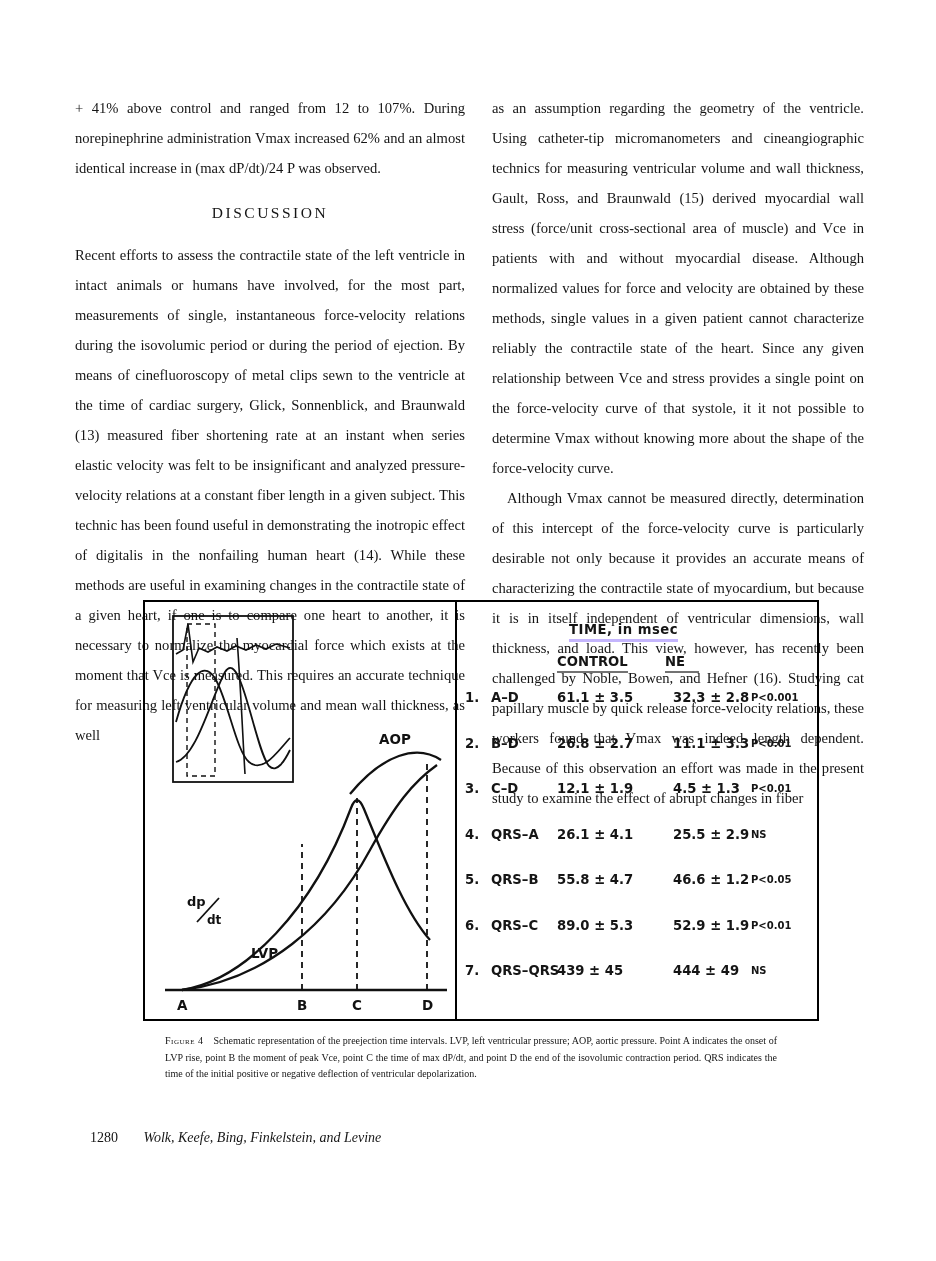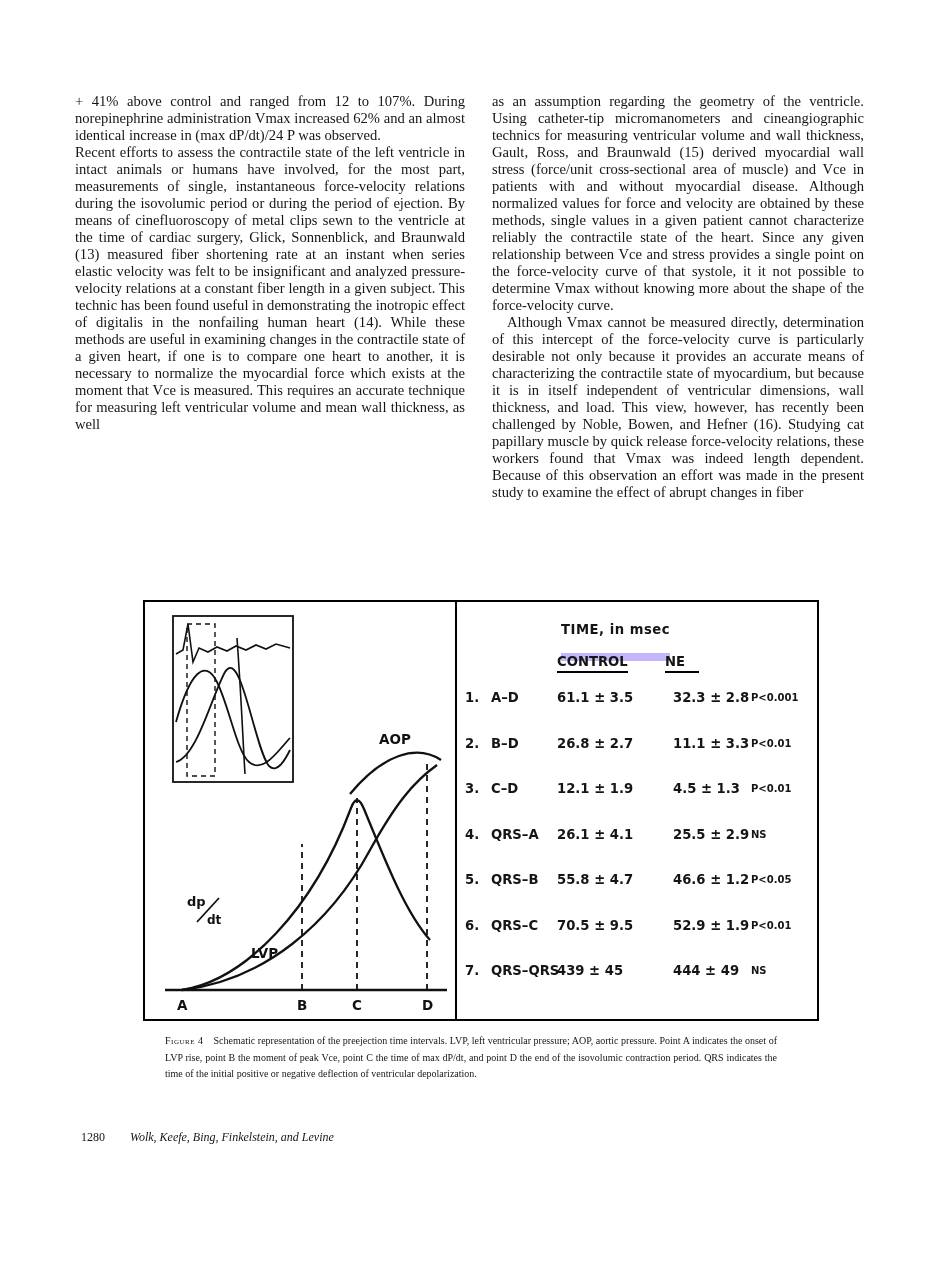--- a/index.html
+++ b/index.html
@@ -3,21 +3,21 @@
 <meta charset="utf-8">
 <style>
   html,body { margin:0; padding:0; }
   body {
     width:936px; height:1261px; position:relative;
     background:#ffffff; color:#151515;
     font-family:"Liberation Serif", serif;
   }
   .col {
     position:absolute; top:93px; width:390px;
-    font-size:14.6px; line-height:17px; text-align:justify;
+    font-size:14.6px; line-height:30px; text-align:justify;
   }
   .col-left { left:75px; }
   .col-right { left:492px; width:372px; }
   .col p { margin:0; }
   .section-heading {
     text-align:center; font-size:15.5px; font-weight:400;
     letter-spacing:2.5px; margin:15px 0 12px 0;
   }
   .indent { text-indent:15px; }
 
@@ -33,52 +33,53 @@
   .fig-svg { position:absolute; left:0; top:0; }
   .fig-svg path, .fig-svg line, .fig-svg rect, .fig-svg polyline { fill:none; stroke:#111; }
   .fig-svg text { font-family:"DejaVu Sans", sans-serif; font-weight:bold; fill:#111; }
 
   
   .fig-table {
     position:absolute; left:312px; top:0; width:362px; height:100%;
     font-family:"DejaVu Sans", sans-serif; font-weight:bold; font-size:13.2px;
   }
   .t-title {
-    position:absolute; top:20px; left:104px;
-    border-bottom:8px solid #c4b5fd; padding-bottom:16px; letter-spacing:0.5px;
+    position:absolute; top:20px; left:112px;
+    border-bottom:3px solid #c4b5fd; padding-bottom:2px; letter-spacing:0.5px;
   }
-  .t-colhead { position:absolute; top:52px; border-bottom:2px solid #000000; padding-bottom:2px; }
+  .t-colhead { position:absolute; top:52px; border-bottom:2px solid #737373; padding-bottom:2px; }
   .t-colhead.ctl { left:100px; }
   .t-colhead.ne  { left:208px; padding-right:14px; }
   .t-rows { position:absolute; top:80px; left:0; right:0; }
   .trow { position:relative; height:45.5px; }
   .trow span { position:absolute; top:8px; white-space:nowrap; }
   .tnum { left:8px; }
   .tint { left:34px; }
   .tctl { left:100px; }
   .tne  { left:216px; }
   .tsig { left:294px; font-size:10px; top:10px !important; }
 
   
   .caption {
     position:absolute; left:165px; top:1033px; width:612px;
     font-size:10px; line-height:16.5px; text-align:justify;
   }
   .caption .figlabel { font-variant:small-caps; letter-spacing:0.5px; margin-right:10px; }
 
   
-  .footer { position:absolute; top:1130px; left:81px; width:700px; font-size:12px; }
+  .footer { position:absolute; top:1130px; left:90px; width:700px; font-size:14px; }
   .footer .pageno { margin-right:22px; }
   .footer .authors { font-style:italic; }
 </style>
 </head>
 <body>
 
 <div class="col col-left">
   <p>+ 41% above control and ranged from 12 to 107%. During norepinephrine administration Vmax increased 62% and an almost identical increase in (max dP/dt)/24 P was observed.</p>
+  <h2 class="section-heading">DISCUSSION</h2>
   <p>Recent efforts to assess the contractile state of the left ventricle in intact animals or humans have involved, for the most part, measurements of single, instantaneous force-velocity relations during the isovolumic period or during the period of ejection. By means of cinefluoroscopy of metal clips sewn to the ventricle at the time of cardiac surgery, Glick, Sonnenblick, and Braunwald (13) measured fiber shortening rate at an instant when series elastic velocity was felt to be insignificant and analyzed pressure-velocity relations at a constant fiber length in a given subject. This technic has been found useful in demonstrating the inotropic effect of digitalis in the nonfailing human heart (14). While these methods are useful in examining changes in the contractile state of a given heart, if one is to compare one heart to another, it is necessary to normalize the myocardial force which exists at the moment that Vce is measured. This requires an accurate technique for measuring left ventricular volume and mean wall thickness, as well</p>
 </div>
 
 <div class="col col-right">
   <p>as an assumption regarding the geometry of the ventricle. Using catheter-tip micromanometers and cineangiographic technics for measuring ventricular volume and wall thickness, Gault, Ross, and Braunwald (15) derived myocardial wall stress (force/unit cross-sectional area of muscle) and Vce in patients with and without myocardial disease. Although normalized values for force and velocity are obtained by these methods, single values in a given patient cannot characterize reliably the contractile state of the heart. Since any given relationship between Vce and stress provides a single point on the force-velocity curve of that systole, it it not possible to determine Vmax without knowing more about the shape of the force-velocity curve.</p>
   <p class="indent">Although Vmax cannot be measured directly, determination of this intercept of the force-velocity curve is particularly desirable not only because it provides an accurate means of characterizing the contractile state of myocardium, but because it is in itself independent of ventricular dimensions, wall thickness, and load. This view, however, has recently been challenged by Noble, Bowen, and Hefner (16). Studying cat papillary muscle by quick release force-velocity relations, these workers found that Vmax was indeed length dependent. Because of this observation an effort was made in the present study to examine the effect of abrupt changes in fiber</p>
 </div>
 
 <div class="figure-box">
 
@@ -159,21 +160,21 @@
       <div class="trow">
         <span class="tnum">5.</span>
         <span class="tint">QRS–B</span>
         <span class="tctl">55.8 ± 4.7</span>
         <span class="tne">46.6 ± 1.2</span>
         <span class="tsig">P&lt;0.05</span>
       </div>
       <div class="trow">
         <span class="tnum">6.</span>
         <span class="tint">QRS–C</span>
-        <span class="tctl">70.5 ± 9.5</span>
+        <span class="tctl">89.0 ± 5.3</span>
         <span class="tne">52.9 ± 1.9</span>
         <span class="tsig">P&lt;0.01</span>
       </div>
       <div class="trow">
         <span class="tnum">7.</span>
         <span class="tint">QRS–QRS</span>
         <span class="tctl">439 ± 45</span>
         <span class="tne">444 ± 49</span>
         <span class="tsig">NS</span>
       </div>

